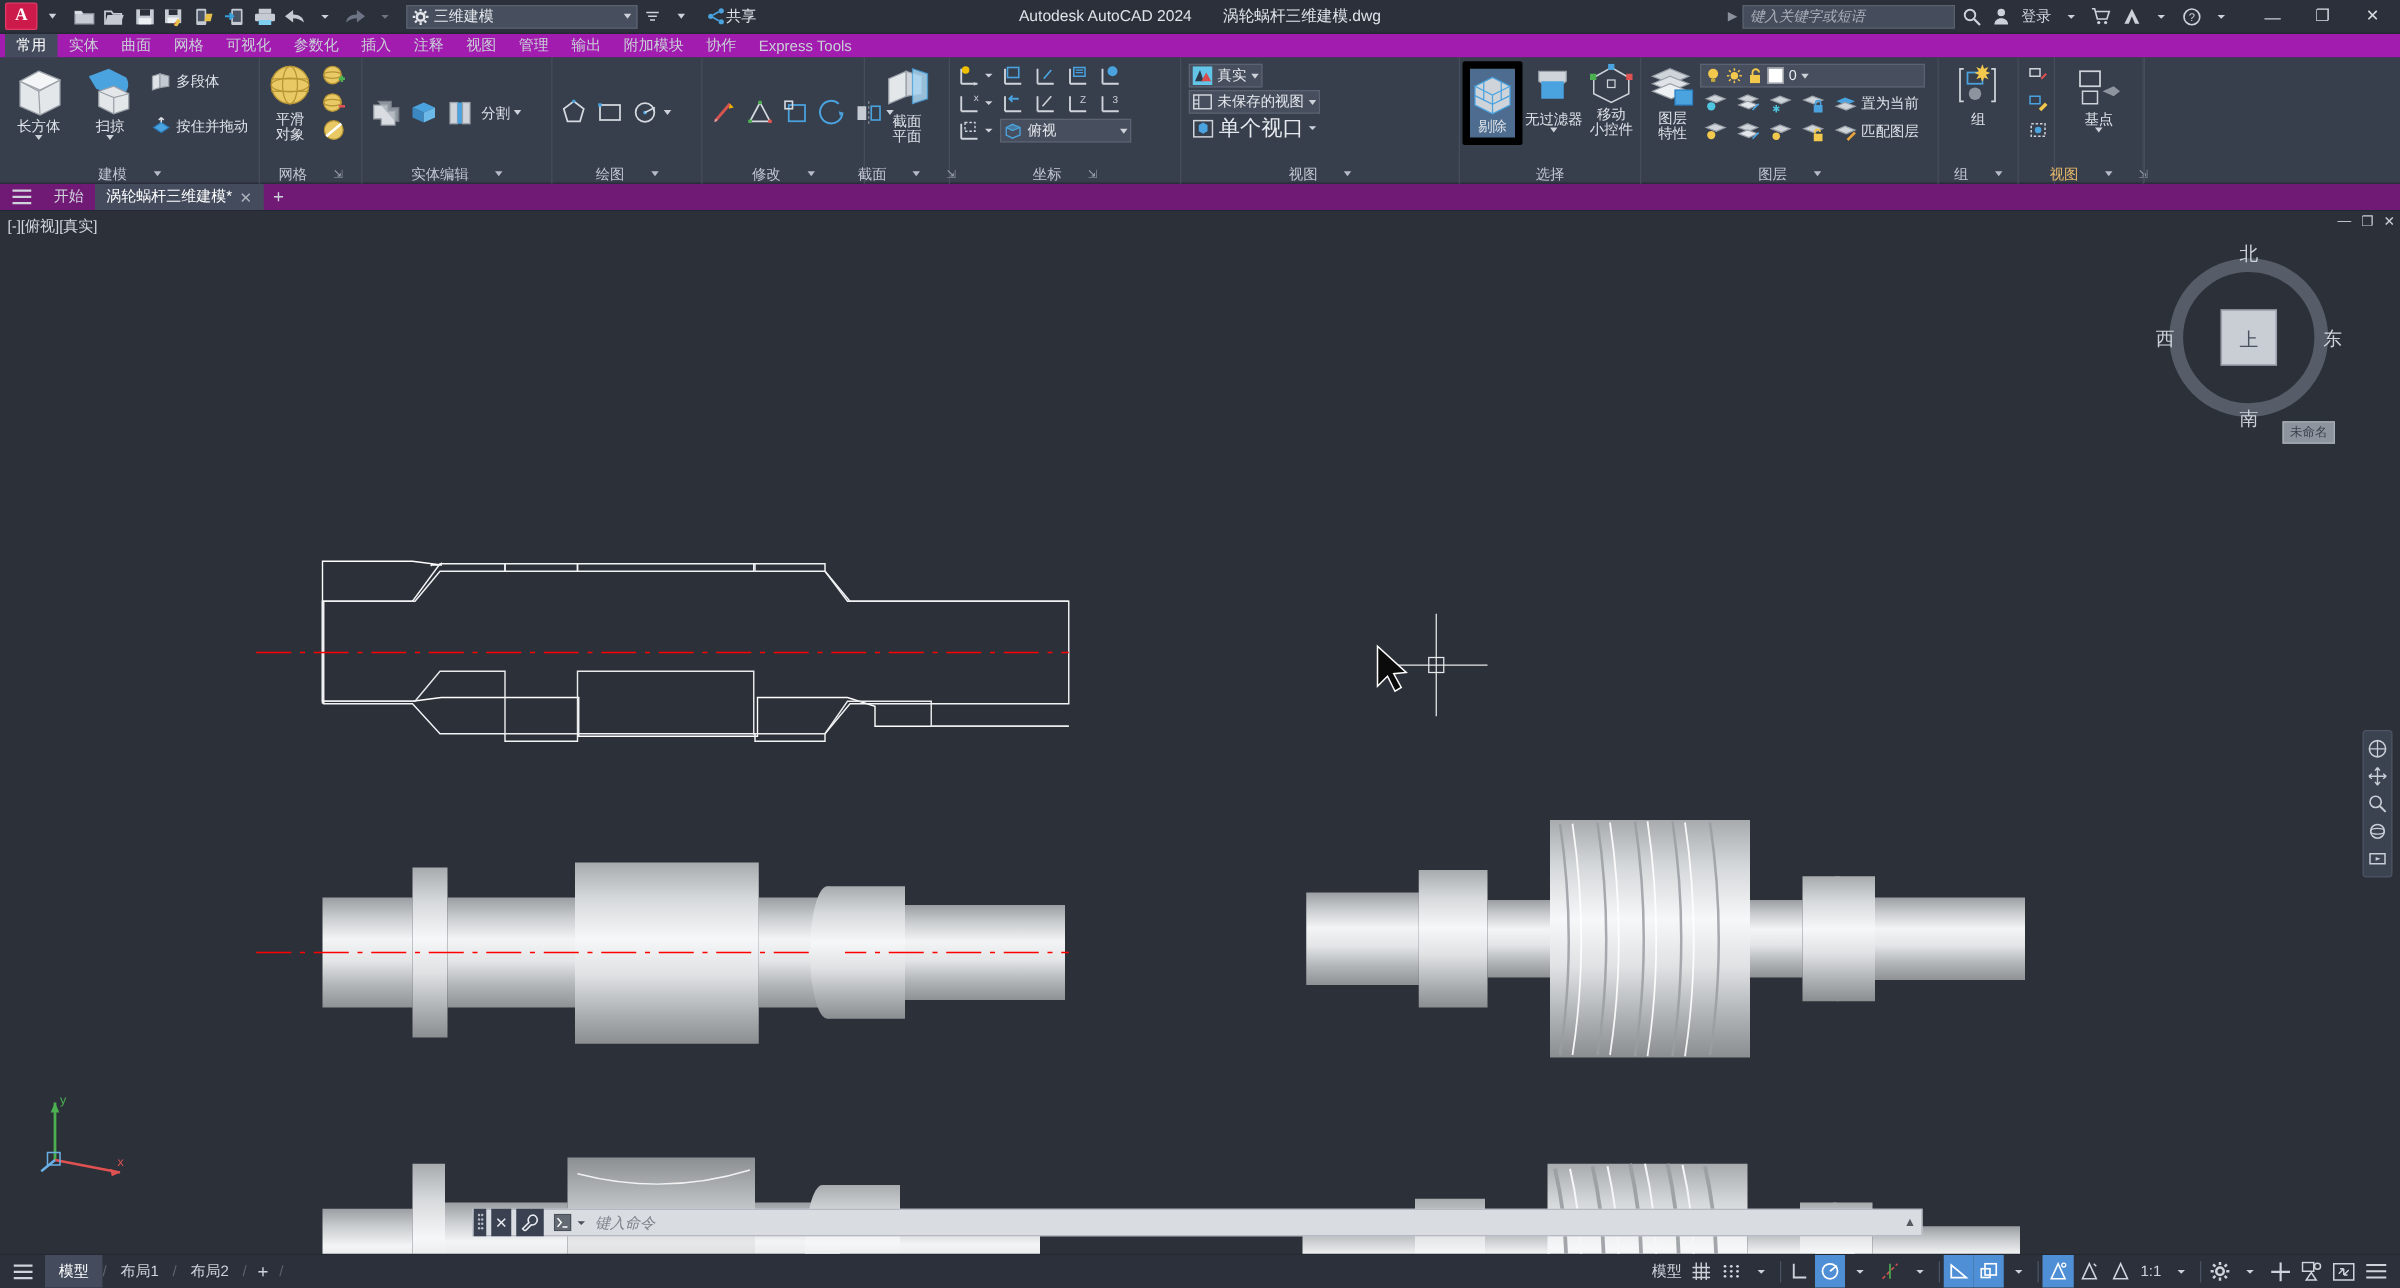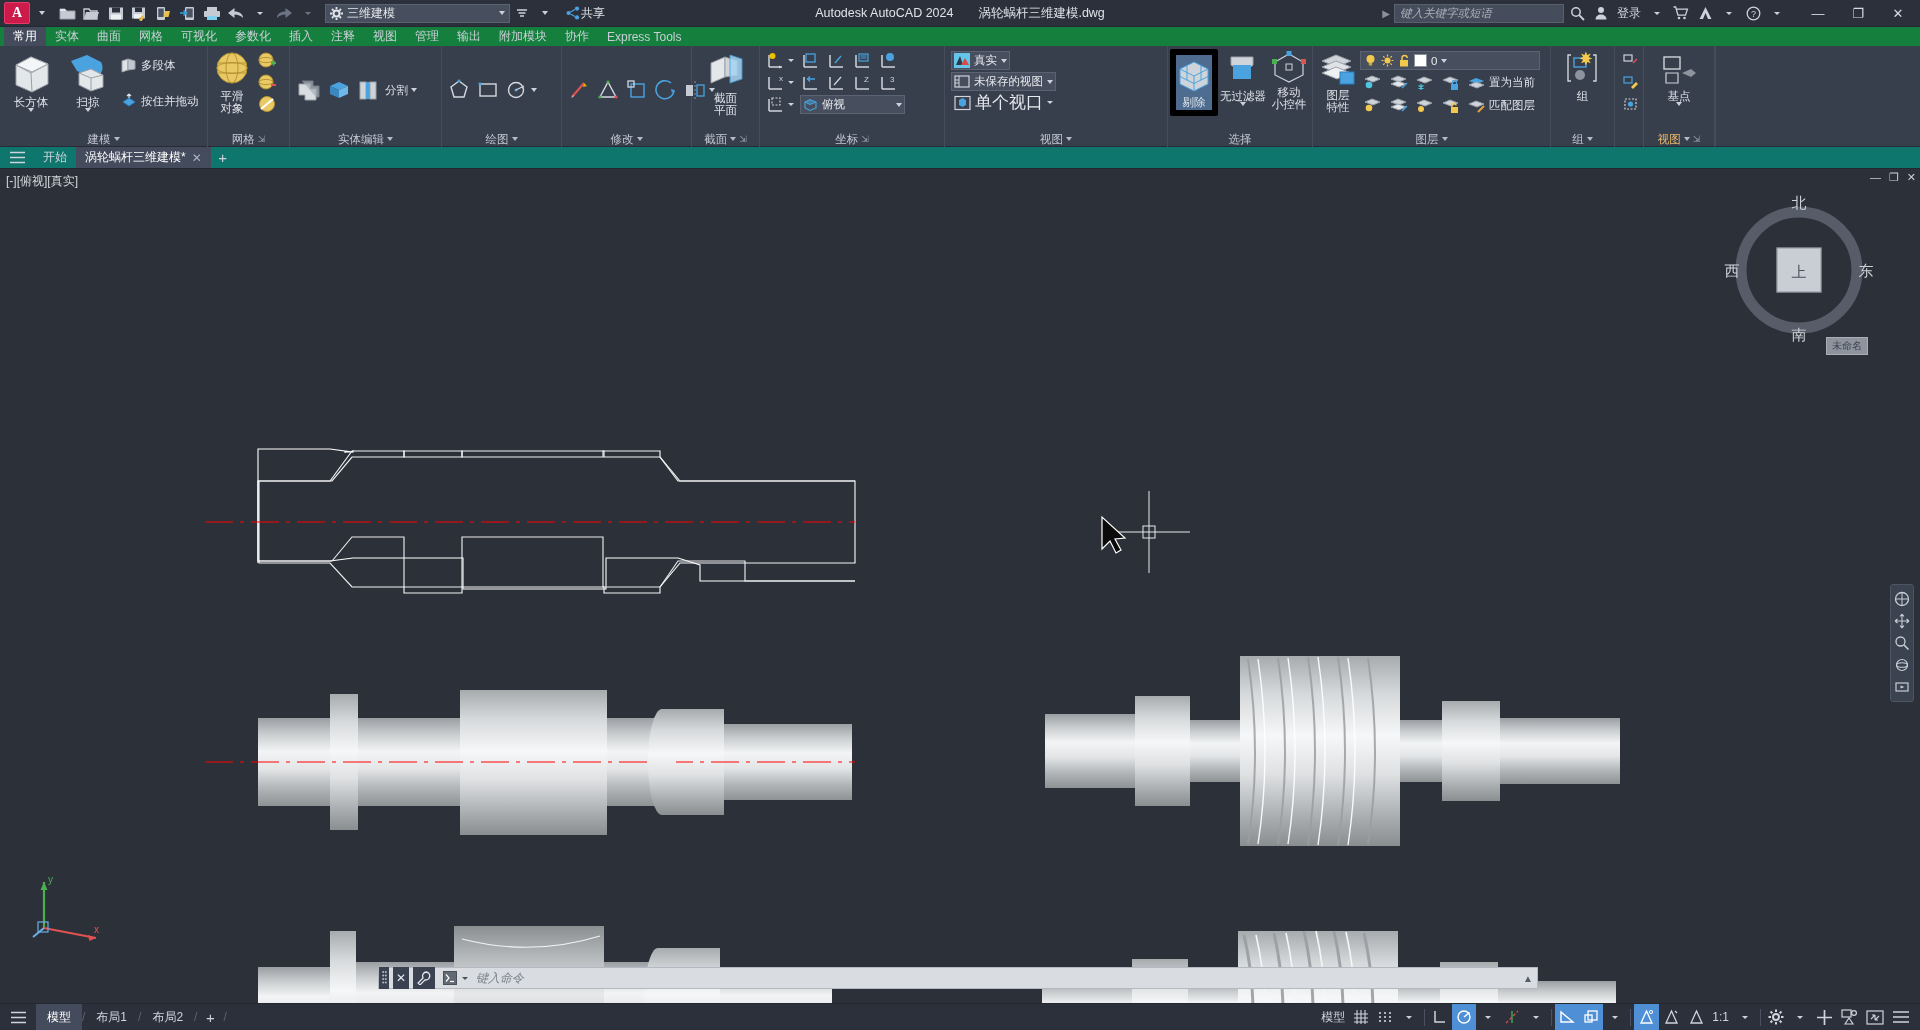--- a/index.html
+++ b/index.html
@@ -27,29 +27,29 @@
   .title-center { position:absolute; left:0; right:0; text-align:center; font-size:12.5px; color:#dfe3e8; pointer-events:none;}
   .title-right { margin-left:auto; display:flex; align-items:center; gap:2px; padding-right:2px;}
   .searchbox { width:170px; height:19px; background:#454c5b; border:1px solid #59616f; display:flex; align-items:center;
                padding:0 5px; font-size:11.5px; color:#aab0ba; font-style:italic; cursor:text;}
   .title-right .ibtn { width:22px; height:22px; display:flex;align-items:center;justify-content:center;cursor:pointer;}
   .signin { font-size:12px; color:#cfd4dc; cursor:pointer; padding:0 3px;}
   .winbtns { display:flex; margin-left:8px;}
   .winbtn { width:40px;height:27px; display:flex;align-items:center;justify-content:center; cursor:pointer; font-size:13px; color:#d6dae0;}
 
   
-  .ribbon-tabs { height:19px; background:#15803d; display:flex; align-items:stretch; padding-left:4px; flex:none; font-size:12px;}
+  .ribbon-tabs { height:19px; background:#a21caf; display:flex; align-items:stretch; padding-left:4px; flex:none; font-size:12px;}
   .rtab { padding:0 9px; display:flex; align-items:center; color:#c9ced7; cursor:pointer; white-space:nowrap;}
   .rtab.active { background:#434b5c; color:#ffffff; }
 
   
   .ribbon { height:101px; background:#373e4c; display:flex; flex:none; border-bottom:1px solid #262b35; position:relative;}
   .panel { display:flex; flex-direction:column; border-right:1px solid #454d5d; height:101px;}
   .panel-body { flex:1; display:flex; align-items:flex-start; padding:3px 3px 0 3px; gap:1px;}
-  .panel-title { height:16px; display:flex; align-items:center; justify-content:center; gap:3px;
+  .panel-title { height:16px; display:flex; align-items:center; justify-content:center; gap:21px;
                  font-size:11.5px; color:#c3c8d2; white-space:nowrap; padding:0 6px;}
   .panel-title .caret { border-top-color:#b6bcc6; }
   .panel-title .arrow { color:#9aa1ad; font-size:9px; }
 
   .bigbtn { width:56px; display:flex; flex-direction:column; align-items:center; padding:2px 1px; cursor:pointer; border-radius:2px;}
   .bigbtn .lbl { font-size:11.5px; color:#dfe3e9; text-align:center; line-height:12px; margin-top:1px; white-space:nowrap;}
   .bigbtn .lbl2 { font-size:11.5px; color:#dfe3e9; text-align:center; line-height:12px; white-space:nowrap;}
   .smallrow { display:flex; flex-direction:column; gap:15px; }
   .sbtn { height:21px; display:flex; align-items:center; gap:3px; padding:0 3px; cursor:pointer; border-radius:2px;}
   .sbtn .lbl { font-size:11.5px; color:#dfe3e9; white-space:nowrap;}
@@ -61,21 +61,21 @@
   .combo { height:19px; background:#474e5d; border:1px solid #5b6372; display:flex; align-items:center;
            padding:0 2px; gap:4px; cursor:pointer; font-size:11.5px; color:#e6e9ee;}
   .combo .lbl { flex:1; white-space:nowrap; overflow:hidden;}
   .flatcombo { height:19px; display:flex; align-items:center; gap:4px; padding:0 3px; cursor:pointer; font-size:17px; color:#e6e9ee;}
 
   
   .layercombo { height:19px; background:#474e5d; border:1px solid #5b6372; display:flex; align-items:center; gap:4px; padding:0 3px;
                 cursor:pointer; font-size:11.5px; color:#e6e9ee; width:175px;}
 
   
-  .filetabs { height:22px; background:#0f766e; display:flex; align-items:stretch; flex:none; border-bottom:1px solid #232831;}
+  .filetabs { height:22px; background:#701a75; display:flex; align-items:stretch; flex:none; border-bottom:1px solid #232831;}
   .hamb { width:34px; display:flex;align-items:center;justify-content:center;cursor:pointer;}
   .ftab { display:flex; align-items:center; padding:0 9px; font-size:12px; color:#cfd4dc; cursor:pointer; gap:6px;}
   .ftab.active { background:#434b5c; color:#fff; }
   .ftab .x { font-size:12px; color:#aeb4bf; }
   .ftab-plus { width:24px; display:flex;align-items:center;justify-content:center;cursor:pointer;color:#cfd4dc;font-size:15px;}
 
   
   .viewport { flex:1; background:#2c3039; position:relative; overflow:hidden; }
   .vp-label { position:absolute; left:6px; top:4px; font-size:12px; color:#d4d8de; }
   .vp-winbtns { position:absolute; right:4px; top:2px; display:flex; gap:8px; color:#c9ced6; font-size:11px; }

